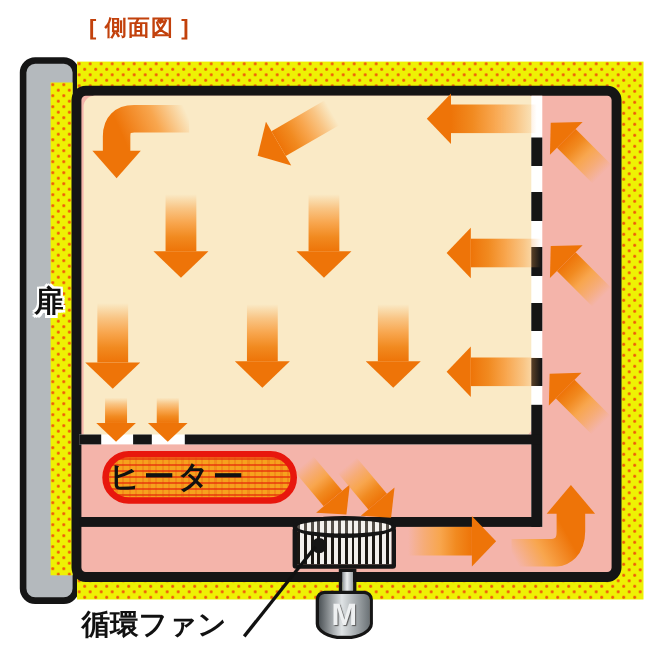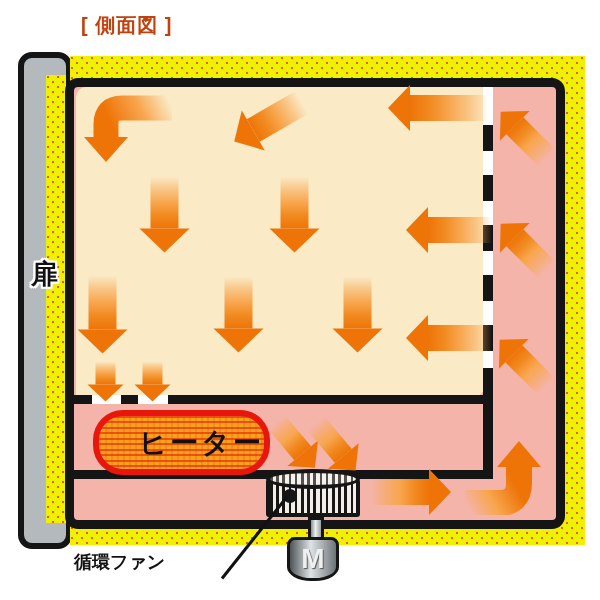--- a/index.html
+++ b/index.html
@@ -35,25 +35,25 @@
   .white-strip{left:483px;top:87px;width:10px;height:392px;background:var(--c-white);z-index:5;}
   .dashes{left:483px;top:125px;width:10px;height:243px;z-index:6;
          background:repeating-linear-gradient(180deg,var(--c-frame) 0 26px,rgba(0,0,0,0) 26px 50px);}
   .solid-vert{left:483px;top:368px;width:10px;height:111px;background:var(--c-frame);z-index:6;}
 
   .line-base{left:72px;top:395px;width:419px;height:9px;background:var(--c-white);z-index:5;}
   .seg{top:395px;height:9px;background:var(--c-frame);z-index:6;}
   .seg1{left:72px;width:20px;} .seg2{left:121px;width:17px;} .seg3{left:168px;width:323px;}
   .heater-wall{left:72px;top:470px;width:419px;height:9px;background:var(--c-frame);z-index:6;}
 
-  .heater{left:93px;top:410px;width:177px;height:65px;border:6px solid var(--c-heater_border);
+  .heater{left:93px;top:410px;width:177px;height:48px;border:6px solid var(--c-heater_border);
         border-radius:30px;z-index:10;background-color:var(--c-heater_fill);
         background-image:repeating-linear-gradient(180deg,rgba(229,40,10,.65) 0 1.8px,rgba(229,40,10,0) 1.8px 5.5px),
                          repeating-linear-gradient(90deg,rgba(229,40,10,.18) 0 2px,rgba(229,40,10,0) 2px 6px);
-        display:flex;align-items:center;justify-content:flex-end;}
+        display:flex;align-items:center;justify-content:flex-start;}
   .heater span{font-size:28px;font-weight:bold;color:#111;letter-spacing:3px;}
 
   .arrow{position:absolute;display:flex;align-items:center;z-index:20;}
   .arrow .shaft{flex:1;background:linear-gradient(90deg,rgba(248,166,78,0) 0%,rgba(248,166,78,.55) 25%,var(--c-arrow_light) 50%,#f18a20 75%,var(--c-arrow) 100%);}
   .arrow .head{width:0;height:0;border-style:solid;border-top-color:rgba(0,0,0,0);border-bottom-color:rgba(0,0,0,0);
         border-right-width:0;border-left-color:var(--c-arrow);}
   .elbow{position:absolute;z-index:20;}
 
   .fan-body{left:266px;top:479px;width:94px;height:38px;border:4px solid var(--c-frame);border-radius:3px;z-index:30;
         background:repeating-linear-gradient(90deg,#1a1713 0 2.6px,#f1efec 2.6px 6.2px);}
@@ -62,21 +62,21 @@
   .fan-dot{left:283px;top:489px;width:14px;height:14px;border-radius:50%;background:var(--c-frame);z-index:33;}
   .shaft-rod{left:308px;top:517px;width:16px;height:24px;border:3px solid var(--c-frame);z-index:29;
         background:linear-gradient(90deg,#8a9094,#eceff0 45%,#9aa0a4);}
   .motor{left:287px;top:537px;width:52px;height:44px;border:3px solid var(--c-frame);z-index:30;
         border-radius:8px 8px 24px 24px / 8px 8px 14px 14px;
         background:linear-gradient(90deg,#4d5357,#dfe3e5 45%,#6c7377);
         display:flex;align-items:center;justify-content:center;}
   .motor span{font-size:28px;font-weight:bold;color:#eef0f1;text-shadow:1px 1px 1px #555;}
   .pointer{left:222px;top:577px;width:104px;height:3px;background:#111;transform-origin:0 50%;
         transform:rotate(-51.5deg);z-index:34;}
-  .fan-label{left:74px;top:550px;font-size:18px;font-weight:bold;color:#111;z-index:40;}
+  .fan-label{left:74px;top:550px;font-size:26px;font-weight:bold;color:#111;z-index:40;}
   .chamber-label{left:273px;top:267px;font-size:27px;font-weight:bold;color:#111;z-index:40;letter-spacing:1px;}
 </style>
 </head>
 <body>
 
 <div id="stage">
 
   <div class="abs title">[ 側面図 ]</div>
 
   <div class="abs door"></div>

